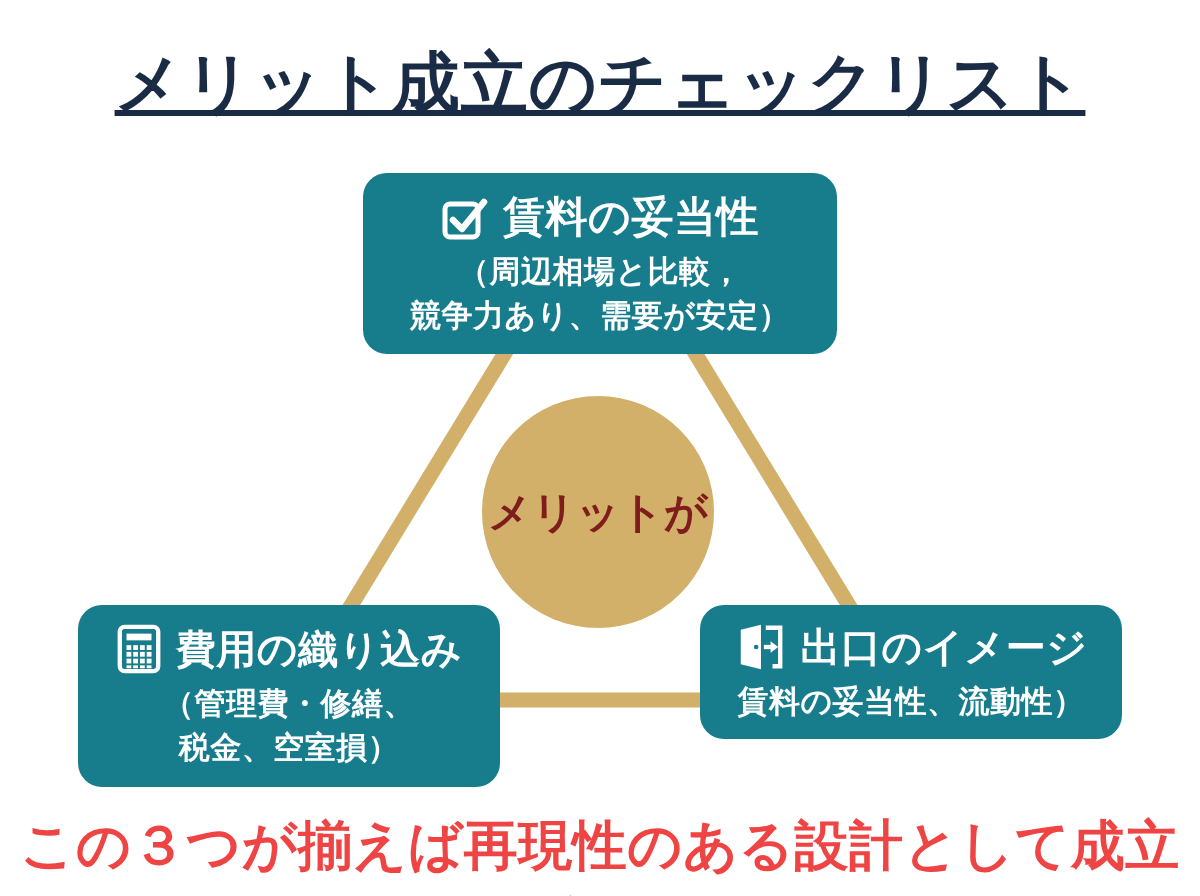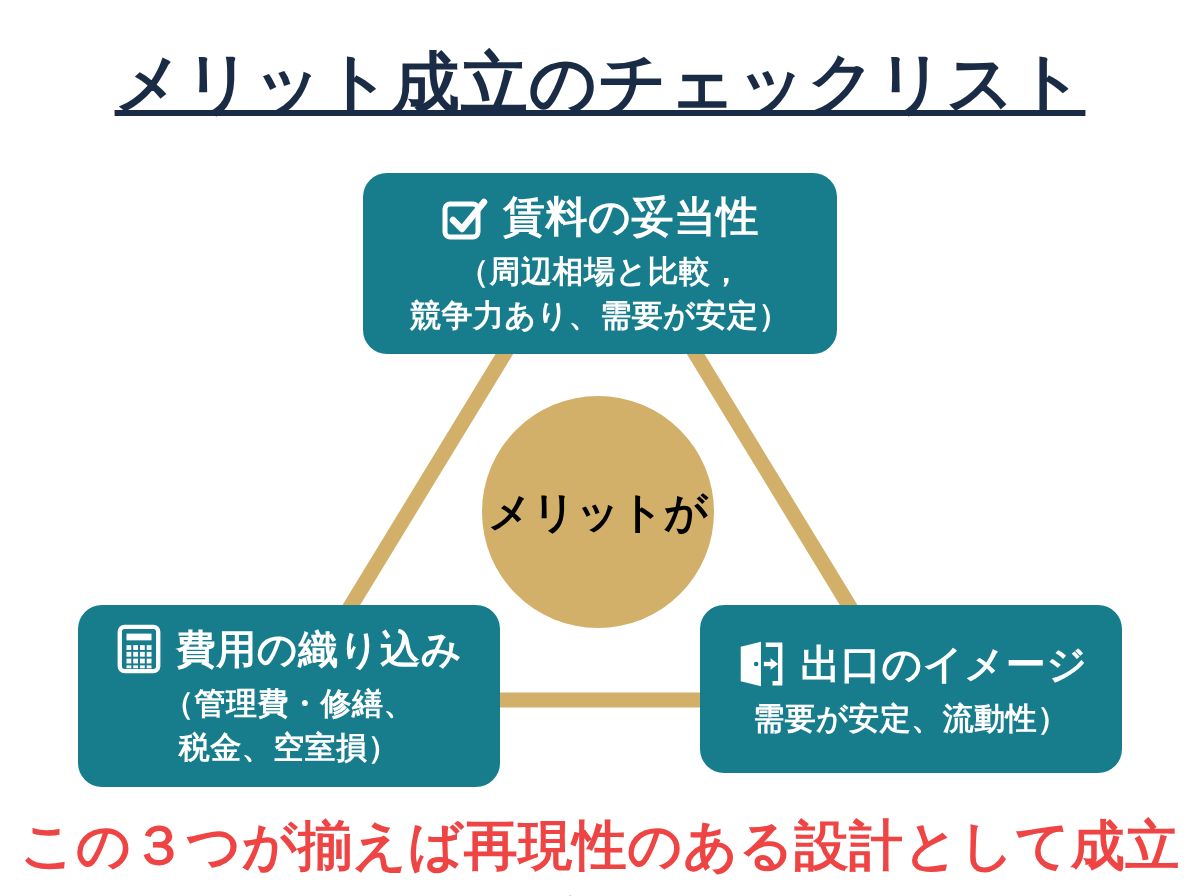--- a/index.html
+++ b/index.html
@@ -10,30 +10,30 @@
   .title {
     position:absolute; top:38px; left:0; width:1200px; margin:0;
     text-align:center; font-size:67px; font-weight:900; color:#1A2B45; letter-spacing:1px;text-decoration:underline;
   }
   .lines { position:absolute; left:0; top:0; }
   .circle {
     position:absolute; left:482px; top:396px; width:232px; height:232px;
     border-radius:50%; background:#D2B069;
     display:flex; align-items:center; justify-content:center; text-align:center;
   }
-  .circle-text { font-size:43px; font-weight:900; color:#000000; line-height:1.35; }
+  .circle-text { font-size:43px; font-weight:900; color:#7f1d1d; line-height:1.35; }
   .circle-text span { display:block; }
   .node {
     position:absolute; background:#177C8C; border-radius:24px; color:#FFFFFF;
     display:flex; flex-direction:column; align-items:center; justify-content:center;
     text-align:center;
   }
   .node-top   { left:363px; top:173px; width:474px; height:181px; }
   .node-left  { left:78px;  top:605px; width:422px; height:182px; }
-  .node-right { left:700px; top:605px; width:422px; height:168px; }
+  .node-right { left:700px; top:605px; width:422px; height:134px; }
   .node-header { display:flex; align-items:center; justify-content:center; gap:14px; margin-bottom:5px; }
   .icon { display:flex; align-items:center; }
   .node-title { font-size:42px; font-weight:900; letter-spacing:0.5px; }
   .node-left .node-title, .node-right .node-title { font-size:40px; }
   .node-sub { font-size:31px; font-weight:800; line-height:1.42; letter-spacing:0.5px; }
   .footer {
     position:absolute; top:810px; left:0; width:1200px;
     text-align:center; font-size:54px; font-weight:900; color:#ef4444; letter-spacing:0.5px;
   }
 </style>
@@ -106,18 +106,18 @@
         <svg width="52" height="52" viewBox="0 0 54 54">
           <path d="M7 9 L28 4 L28 50 L7 45 Z" fill="#FFFFFF"></path>
           <circle cx="23" cy="27" r="2.4" fill="#177C8C"></circle>
           <path d="M33 7 H48 V47 H40" fill="none" stroke="#FFFFFF" stroke-width="4.5"></path>
           <line x1="31" y1="27" x2="40" y2="27" stroke="#FFFFFF" stroke-width="4.5"></line>
           <path d="M38 21 L46 27 L38 33 Z" fill="#FFFFFF"></path>
         </svg>
       </span>
       <span class="node-title">出口のイメージ</span>
     </div>
-    <div class="node-sub">需要が安定、流動性）</div>
+    <div class="node-sub">賃料の妥当性、流動性）</div>
   </div>
 
   <div class="footer">この３つが揃えば再現性のある設計として成立する</div>
 
 </div>
 
 </body></html>

